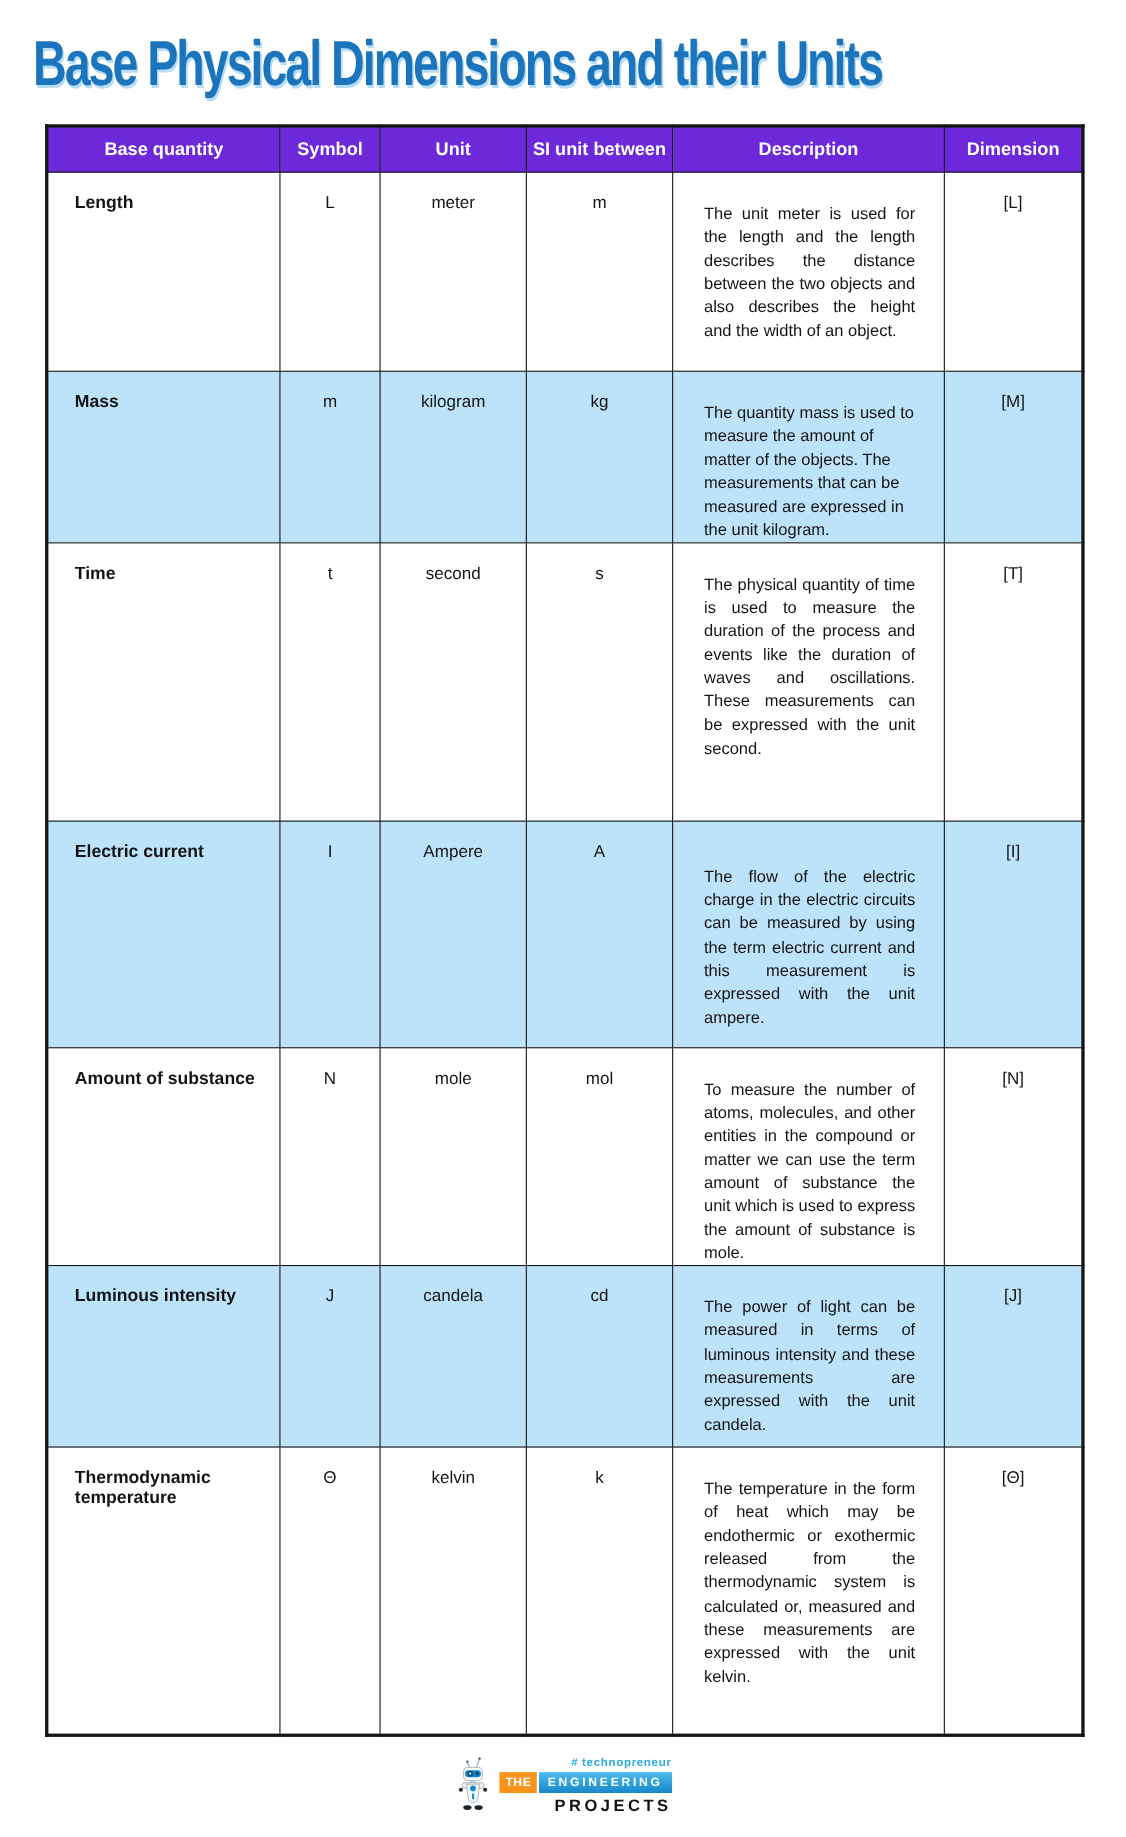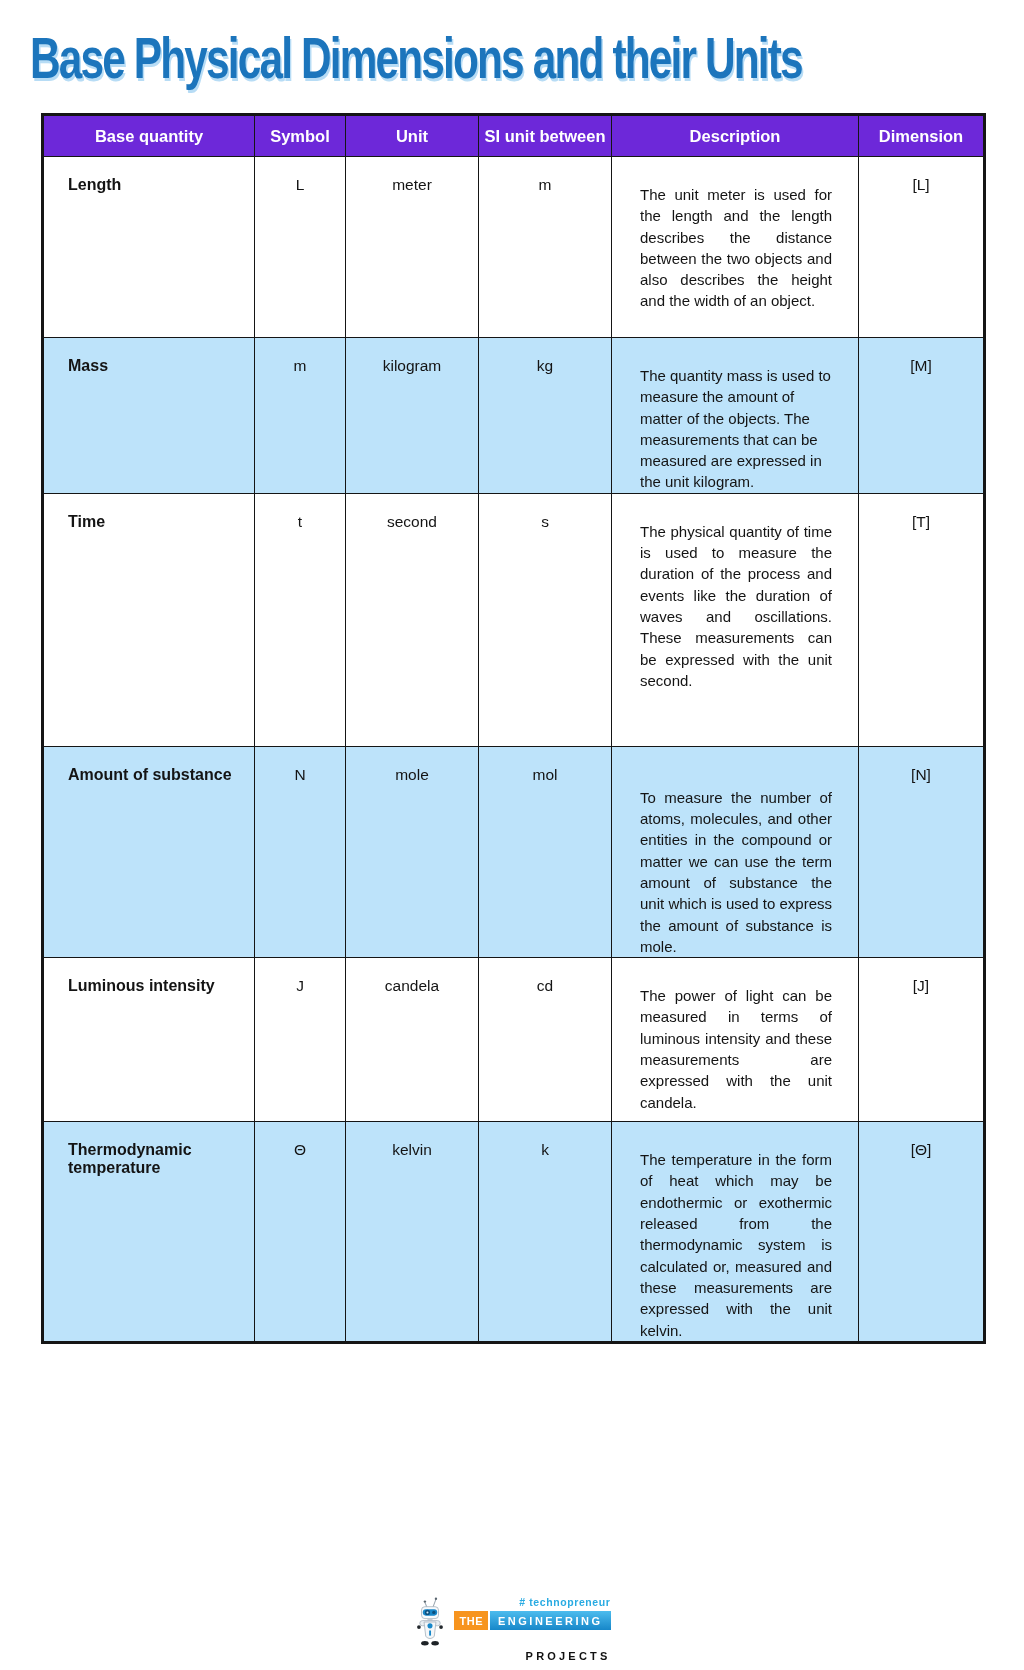--- a/index.html
+++ b/index.html
@@ -30,21 +30,21 @@
     height:40px; text-align:center; vertical-align:middle; padding:0 4px;
   }
   td { vertical-align:top; color:#141414; background:#ffffff; }
   tbody tr:nth-child(even) td { background:#bde3fa; }
 
   tbody tr:nth-child(1) { height:181px; }
   tbody tr:nth-child(2) { height:149px; }
   tbody tr:nth-child(3) { height:253px; }
   tbody tr:nth-child(4) { height:206px; }
   tbody tr:nth-child(5) { height:164px; }
-  tbody tr:nth-child(6) { height:212px; }
+  tbody tr:nth-child(6) { height:165px; }
   tbody tr:nth-child(7) { height:262px; }
 
   td.qty  { font-weight:bold; font-size:16px; padding:19px 10px 0 24px; }
   td.ctr  { text-align:center; font-size:15.5px; padding-top:19px; }
   td.desc {
     font-size:15px; line-height:1.42; text-align:justify;
     padding:27px 26px 0 28px;
   }
   tbody tr:nth-child(2) td.desc { text-align:left; }
   tbody tr:nth-child(4) td.desc { padding-top:40px; }
@@ -59,21 +59,21 @@
   .tagline { color:#29abe2; font-size:10.5px; letter-spacing:0.6px; margin-bottom:3px; font-weight:bold; }
   .brand-row { display:flex; }
   .brand-the {
     background:#f7941e; color:#fff; font-weight:bold; font-size:11px;
     padding:4px 5px 3px 5px; letter-spacing:0.5px;
   }
   .brand-eng {
     background:linear-gradient(#4cbcee,#1787c9); color:#fff; font-weight:bold;
     font-size:11px; padding:4px 8px 3px 8px; letter-spacing:2.5px; margin-left:2px;
   }
-  .brand-projects { color:#111; font-weight:bold; font-size:11px; letter-spacing:3.2px; margin-top:20px; }
+  .brand-projects { color:#111; font-weight:bold; font-size:15px; letter-spacing:3.2px; margin-top:3px; }
 </style>
 </head>
 <body>
 
 <div class="page">
 
   <div class="title">Base Physical Dimensions and their Units</div>
 
   <table class="units">
     <colgroup>
@@ -111,20 +111,28 @@
         <td class="desc">The quantity mass is used to measure the amount of matter of the objects. The measurements that can be measured are expressed in the unit kilogram.</td>
         <td class="dim">[M]</td>
       </tr>
       <tr>
         <td class="qty">Time</td>
         <td class="ctr">t</td>
         <td class="ctr">second</td>
         <td class="ctr">s</td>
         <td class="desc">The physical quantity of time is used to measure the duration of the process and events like the duration of waves and oscillations. These measurements can be expressed with the unit second.</td>
         <td class="dim">[T]</td>
+      </tr>
+      <tr>
+        <td class="qty">Electric current</td>
+        <td class="ctr">I</td>
+        <td class="ctr">Ampere</td>
+        <td class="ctr">A</td>
+        <td class="desc">The flow of the electric charge in the electric circuits can be measured by using the term electric current and this measurement is expressed with the unit ampere.</td>
+        <td class="dim">[I]</td>
       </tr>
       <tr>
         <td class="qty">Amount of substance</td>
         <td class="ctr">N</td>
         <td class="ctr">mole</td>
         <td class="ctr">mol</td>
         <td class="desc">To measure the number of atoms, molecules, and other entities in the compound or matter we can use the term amount of substance the unit which is used to express the amount of substance is mole.</td>
         <td class="dim">[N]</td>
       </tr>
       <tr>

